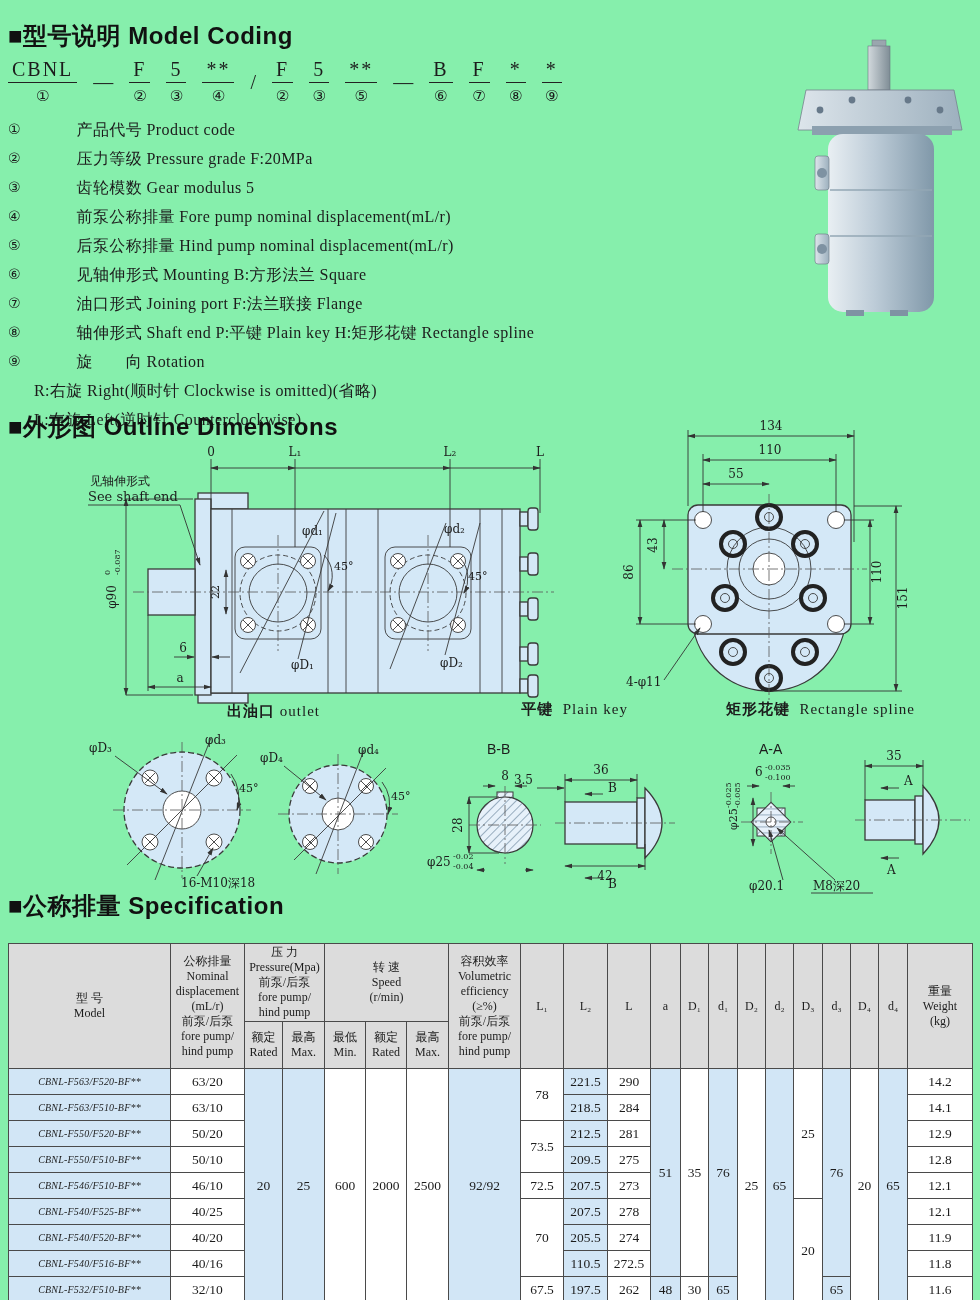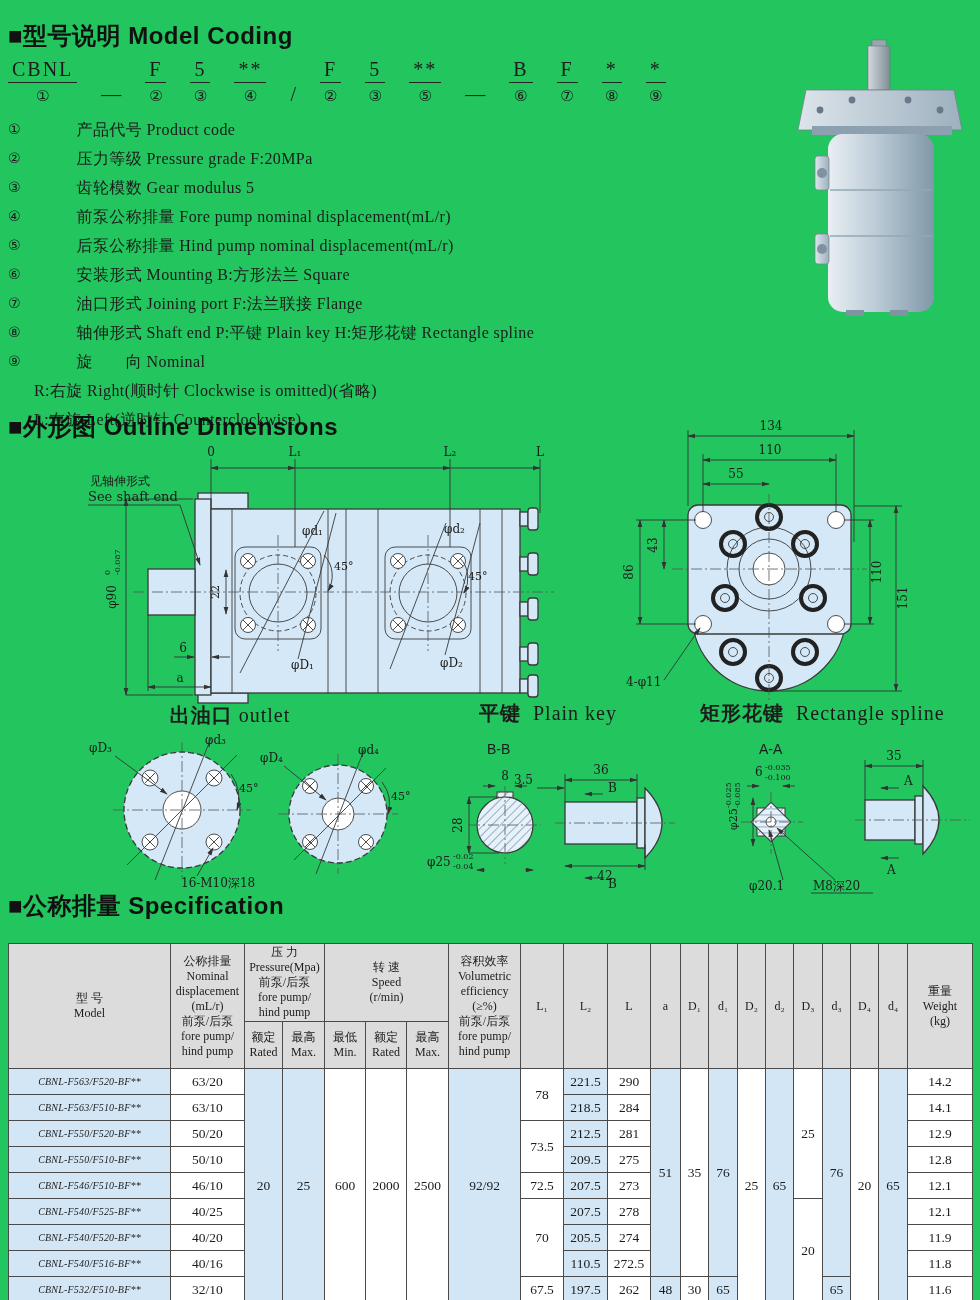--- a/index.html
+++ b/index.html
@@ -1,39 +1,39 @@
 <!DOCTYPE html>
 <html><head>
 <meta charset="utf-8">
 <style>
   html,body{margin:0;padding:0;background:#fff;}
-  .page{position:relative;width:980px;height:1300px;background:#22c55e;overflow:hidden;
+  .page{position:relative;width:980px;height:1300px;background:#86efac;overflow:hidden;
         font-family:"Liberation Serif","DejaVu Serif",serif;color:#1c1c1c;}
   .abs{position:absolute;}
   
   .sec-h{font-family:"Liberation Sans","DejaVu Sans",sans-serif;font-weight:bold;
          font-size:24px;color:#111;letter-spacing:0.5px;white-space:nowrap;}
   
-  .code-row{display:flex;align-items:flex-end;gap:8px;}
+  .code-row{display:flex;align-items:center;}
   .cp{display:flex;flex-direction:column;align-items:center;margin-right:16px;}
   .ct{font-size:20px;line-height:22px;border-bottom:1.6px solid #222;padding:0 4px 2px;
       letter-spacing:2px;white-space:nowrap;}
   .cn{font-size:15px;margin-top:4px;font-family:"DejaVu Sans",sans-serif;}
   .cs{font-size:20px;line-height:22px;margin-right:16px;}
   
   .mc-item{display:flex;align-items:flex-start;margin-bottom:8px;font-size:16px;}
   .cn2{font-family:"DejaVu Sans",sans-serif;font-size:14px;margin:1px 8px 0 0;flex:none;}
   .mtext{letter-spacing:0.4px;white-space:nowrap;margin-left:48px;}
   .mc-sub{font-size:16px;margin:0 0 8px 26px;letter-spacing:0.4px;white-space:nowrap;}
   
   .desc-title{font-size:18px;letter-spacing:4px;text-align:center;white-space:nowrap;}
   .desc-body{font-size:17px;line-height:25.8px;letter-spacing:1.8px;text-align:justify;
              text-justify:inter-ideograph;}
   
-  .cap{font-size:20px;text-align:center;white-space:nowrap;letter-spacing:1px;}
+  .cap{font-size:15px;text-align:right;white-space:nowrap;letter-spacing:1px;}
   
   svg text{font-family:"DejaVu Serif","Liberation Serif",serif;fill:#1c1c1c;}
   .t14{font-size:14px;} .t13{font-size:13px;} .t12{font-size:12px;} .t11{font-size:11px;} .t8{font-size:8px;}
   .mid{text-anchor:middle;} .end{text-anchor:end;}
   .shape{fill:#d4e8f7;stroke:#3a3a3a;stroke-width:1.3;}
   .thin{fill:none;stroke:#3a3a3a;stroke-width:0.9;}
   .dim{fill:none;stroke:#333;stroke-width:0.9;}
   .cl{fill:none;stroke:#555;stroke-width:0.8;stroke-dasharray:11 3 2 3;}
   .dash{stroke-dasharray:5 3;}
   .wh{fill:#fff;}
@@ -122,33 +122,33 @@
     <div class="mc-item">
         <span class="cn2">④</span>
         <span class="mtext">前泵公称排量 Fore  pump nominal displacement(mL/r)</span>
       </div>
     <div class="mc-item">
         <span class="cn2">⑤</span>
         <span class="mtext">后泵公称排量 Hind  pump nominal displacement(mL/r)</span>
       </div>
     <div class="mc-item">
         <span class="cn2">⑥</span>
-        <span class="mtext">安装形式 Mounting  B:方形法兰 Square</span>
+        <span class="mtext">见轴伸形式 Mounting  B:方形法兰 Square</span>
       </div>
     <div class="mc-item">
         <span class="cn2">⑦</span>
         <span class="mtext">油口形式 Joining port F:法兰联接 Flange</span>
       </div>
     <div class="mc-item">
         <span class="cn2">⑧</span>
         <span class="mtext">轴伸形式 Shaft end P:平键 Plain key H:矩形花键 Rectangle spline</span>
       </div>
     <div class="mc-item">
         <span class="cn2">⑨</span>
-        <span class="mtext">旋　　向 Nominal</span>
+        <span class="mtext">旋　　向 Rotation</span>
       </div>
     <div class="mc-sub">R:右旋 Right(顺时针 Clockwise is omitted)(省略)</div>
     <div class="mc-sub">L:左旋 Left(逆时针 Counterclockwise)</div>
   </div>
 
 
   <svg class="abs" style="left:782px;top:38px;" width="198" height="278" viewBox="0 0 198 278">
     <defs>
       <linearGradient id="g1" x1="0" y1="0" x2="1" y2="0">
         <stop offset="0" stop-color="#e9eff3"></stop>

